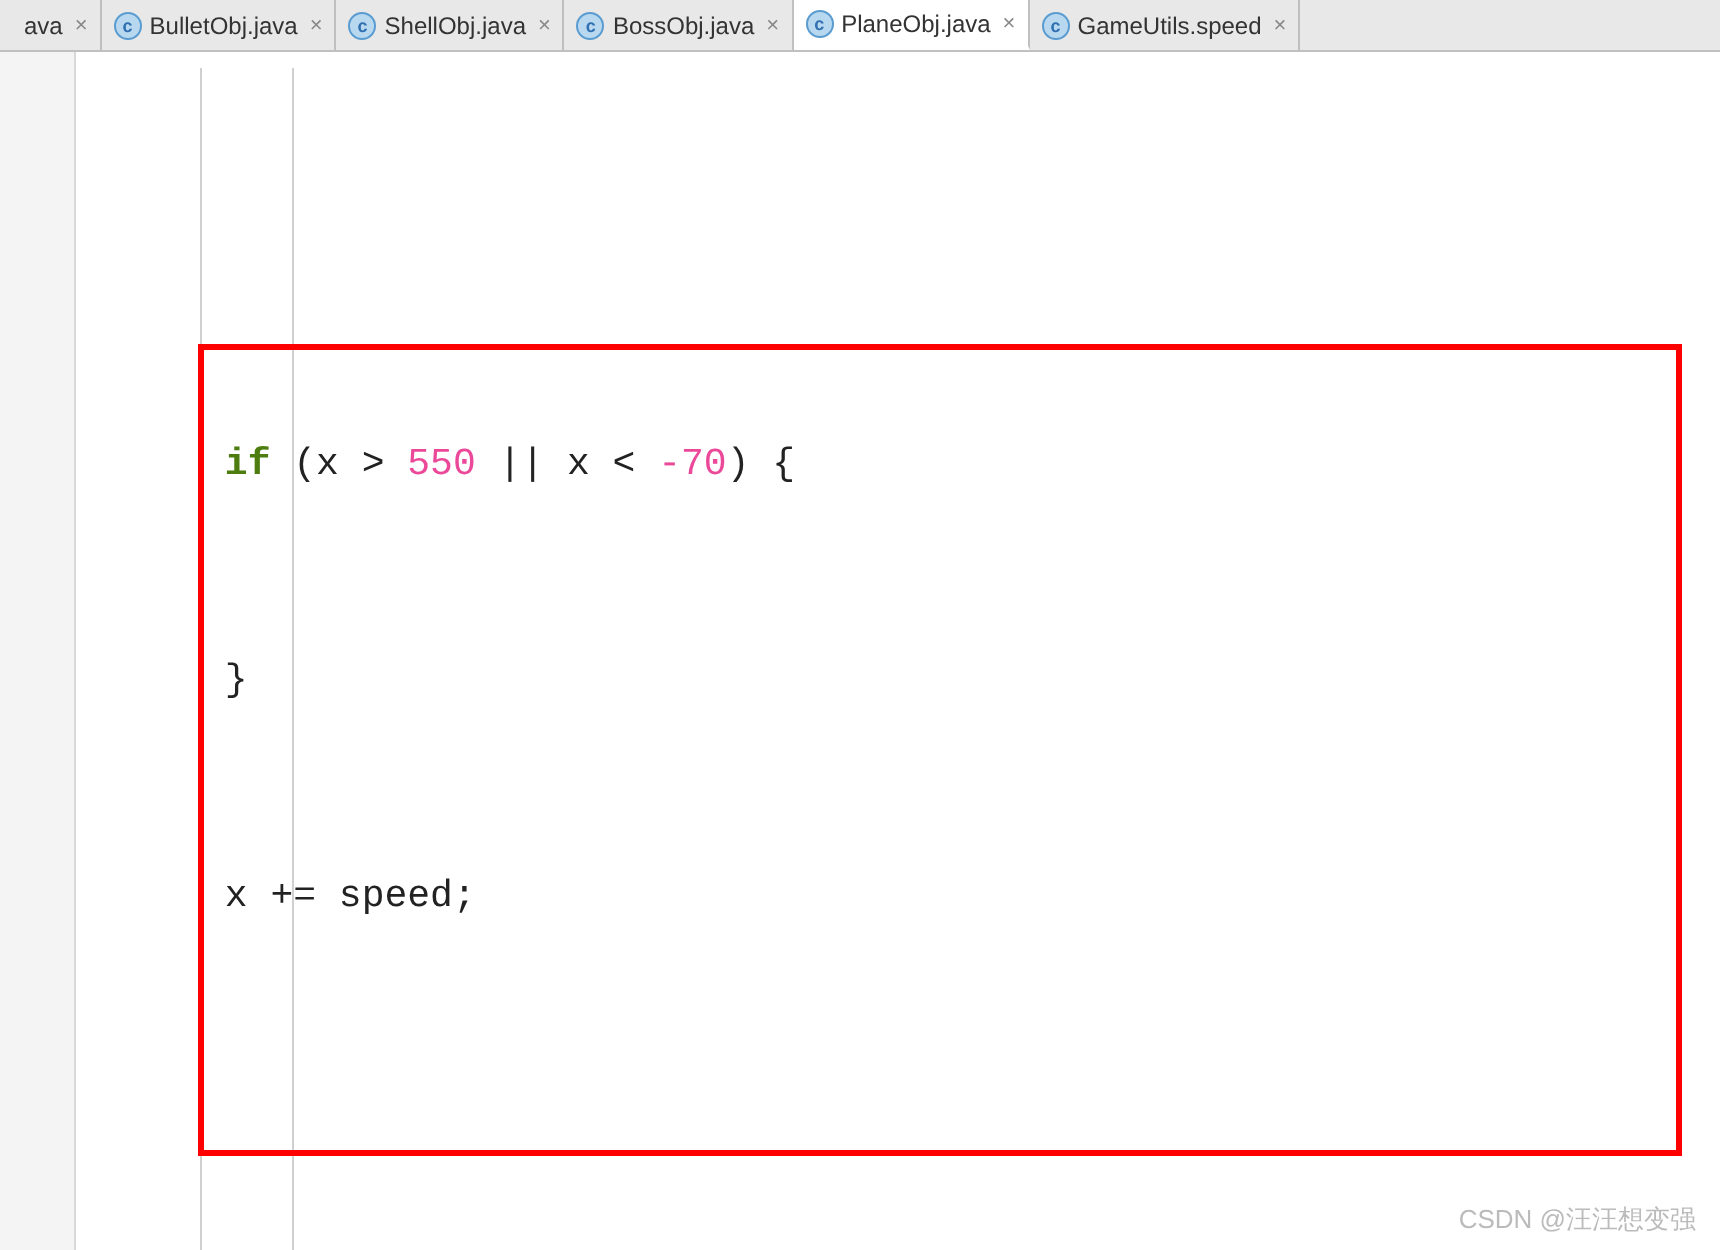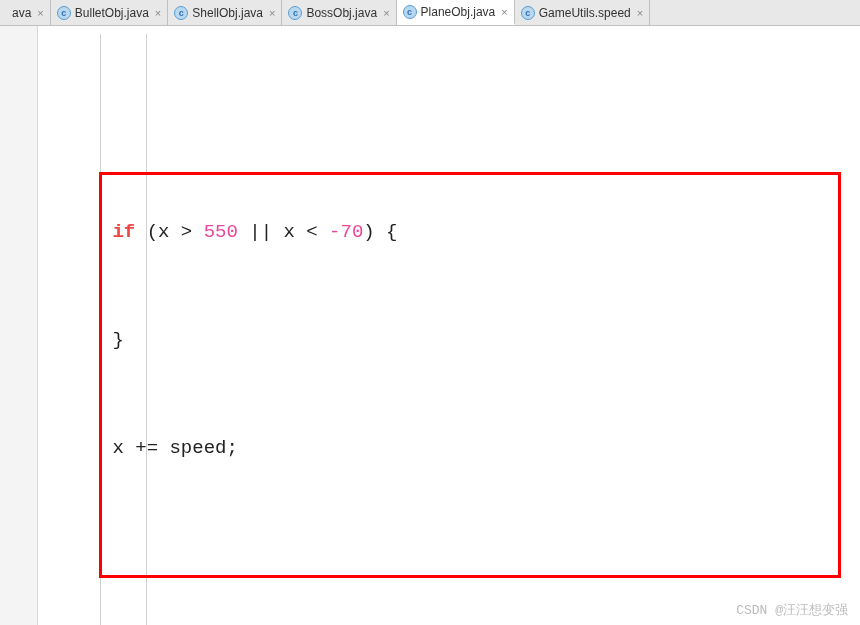--- a/index.html
+++ b/index.html
@@ -75,21 +75,21 @@
     .code-area {
       margin-left: 38px;
       padding-left: 6px;
       position: relative;
       white-space: pre;
     }
     .line {
       position: relative;
       height: 36px;
     }
-    .kw { color: #ef4444; font-weight: bold; }
+    .kw { color: #4d7c0f; font-weight: bold; }
     .num { color: #ec4899; }
     .plain { color: #222; }
     .red-box {
       position: absolute;
       border: 3px solid #ff0000;
       pointer-events: none;
       z-index: 10;
     }
     .brace-guide {
       position: absolute;
@@ -97,21 +97,21 @@
       background: #d0d0d0;
       top: 0;
       bottom: 0;
     }
     .watermark {
       position: absolute;
       bottom: 6px;
       right: 12px;
       font-size: 13px;
       color: #bbb;
-      font-family: Liberation Mono, monospace;
+      font-family: Liberation Sans, sans-serif;
     }
   </style>
 </head>
 <body>
 
 <div class="tab-bar">
   <div class="tab partial-left">
     <span>ava</span>
     <span class="close-x">×</span>
   </div>

